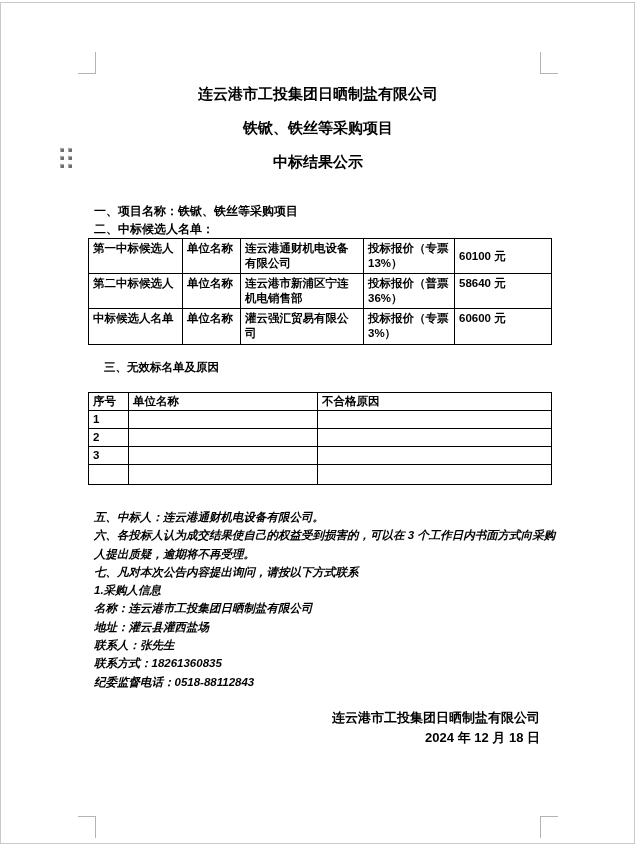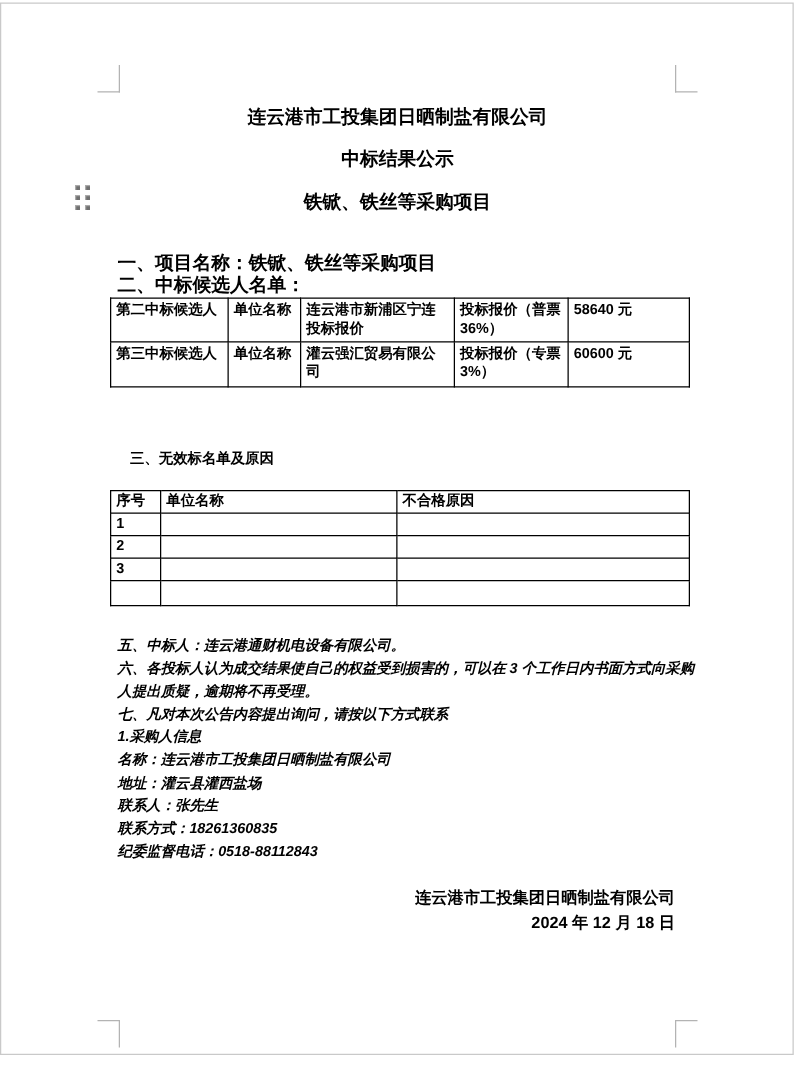--- a/index.html
+++ b/index.html
@@ -18,21 +18,21 @@
   .mark.bl{left:78px;top:816px;border-right:1px solid #b3b3b3;border-top:1px solid #b3b3b3;}
   .mark.br{left:540px;top:816px;border-left:1px solid #b3b3b3;border-top:1px solid #b3b3b3;}
   
   .drag-handle{position:absolute;left:60px;top:148px;display:grid;
     grid-template-columns:4px 4px;grid-template-rows:4px 4px 4px;gap:4px;cursor:grab;}
   .drag-handle span{width:4px;height:4px;background:#6f6f6f;box-shadow:inset 1px 1px 0 #a9a9a9;}
   
   .titles{position:absolute;left:0;top:77px;width:636px;text-align:center;
     font-weight:bold;font-size:15px;line-height:34px;}
   
-  .paras{position:absolute;left:94px;top:202px;width:470px;font-size:15px;
+  .paras{position:absolute;left:94px;top:202px;width:470px;font-size:12px;
     font-weight:600;line-height:18.3px;white-space:nowrap;}
   .sec3{position:absolute;left:104px;top:360px;font-size:11.5px;font-weight:600;line-height:14px;white-space:nowrap;}
   
   table{border-collapse:collapse;table-layout:fixed;position:absolute;left:88px;background:#fff;}
   td,th{border:1px solid #000;font-size:11.5px;font-weight:600;line-height:15px;
     padding:2px 4px;vertical-align:top;text-align:left;overflow:hidden;box-sizing:border-box;}
   .t1{top:238px;width:463px;}
   .t2{top:392px;width:463px;}
   .pre{white-space:pre-line;}
   .vmid{vertical-align:middle;}
@@ -60,49 +60,58 @@
     <span></span>
       <span></span>
       <span></span>
       <span></span>
       <span></span>
       <span></span>
   </div>
 
   <div class="titles">
     <div>连云港市工投集团日晒制盐有限公司</div>
+    <div>铁锨、铁丝等采购项目</div>
     <div>中标结果公示</div>
-    <div>铁锨、铁丝等采购项目</div>
   </div>
 
   <div class="paras">
     <div>一、项目名称：铁锨、铁丝等采购项目</div>
     <div>二、中标候选人名单：</div>
   </div>
 
   <table class="t1">
     <colgroup>
       <col style="width:94px">
         <col style="width:58px">
         <col style="width:123px">
       <col style="width:91px">
         <col style="width:97px">
     </colgroup>
     <tbody>
+        <tr style="height:33px">
+      <td>第一中标候选人</td>
+      <td>单位名称</td>
+      <td class="pre">连云港通财机电设备
+有限公司</td>
+      <td class="pre">投标报价（专票
+13%）</td>
+      <td class="vmid">60100 元</td>
+    </tr>
     <tr style="height:34px">
       <td>第二中标候选人</td>
       <td>单位名称</td>
       <td class="pre">连云港市新浦区宁连
-投标报价</td>
+机电销售部</td>
       <td class="pre">投标报价（普票
 36%）</td>
       <td>58640 元</td>
     </tr>
     <tr style="height:36px">
-      <td>第三中标候选人</td>
+      <td>中标候选人名单</td>
       <td>单位名称</td>
       <td class="pre">灌云强汇贸易有限公
 司</td>
       <td class="pre">投标报价（专票
 3%）</td>
       <td>60600 元</td>
     </tr>
   </tbody>
     </table>
 

